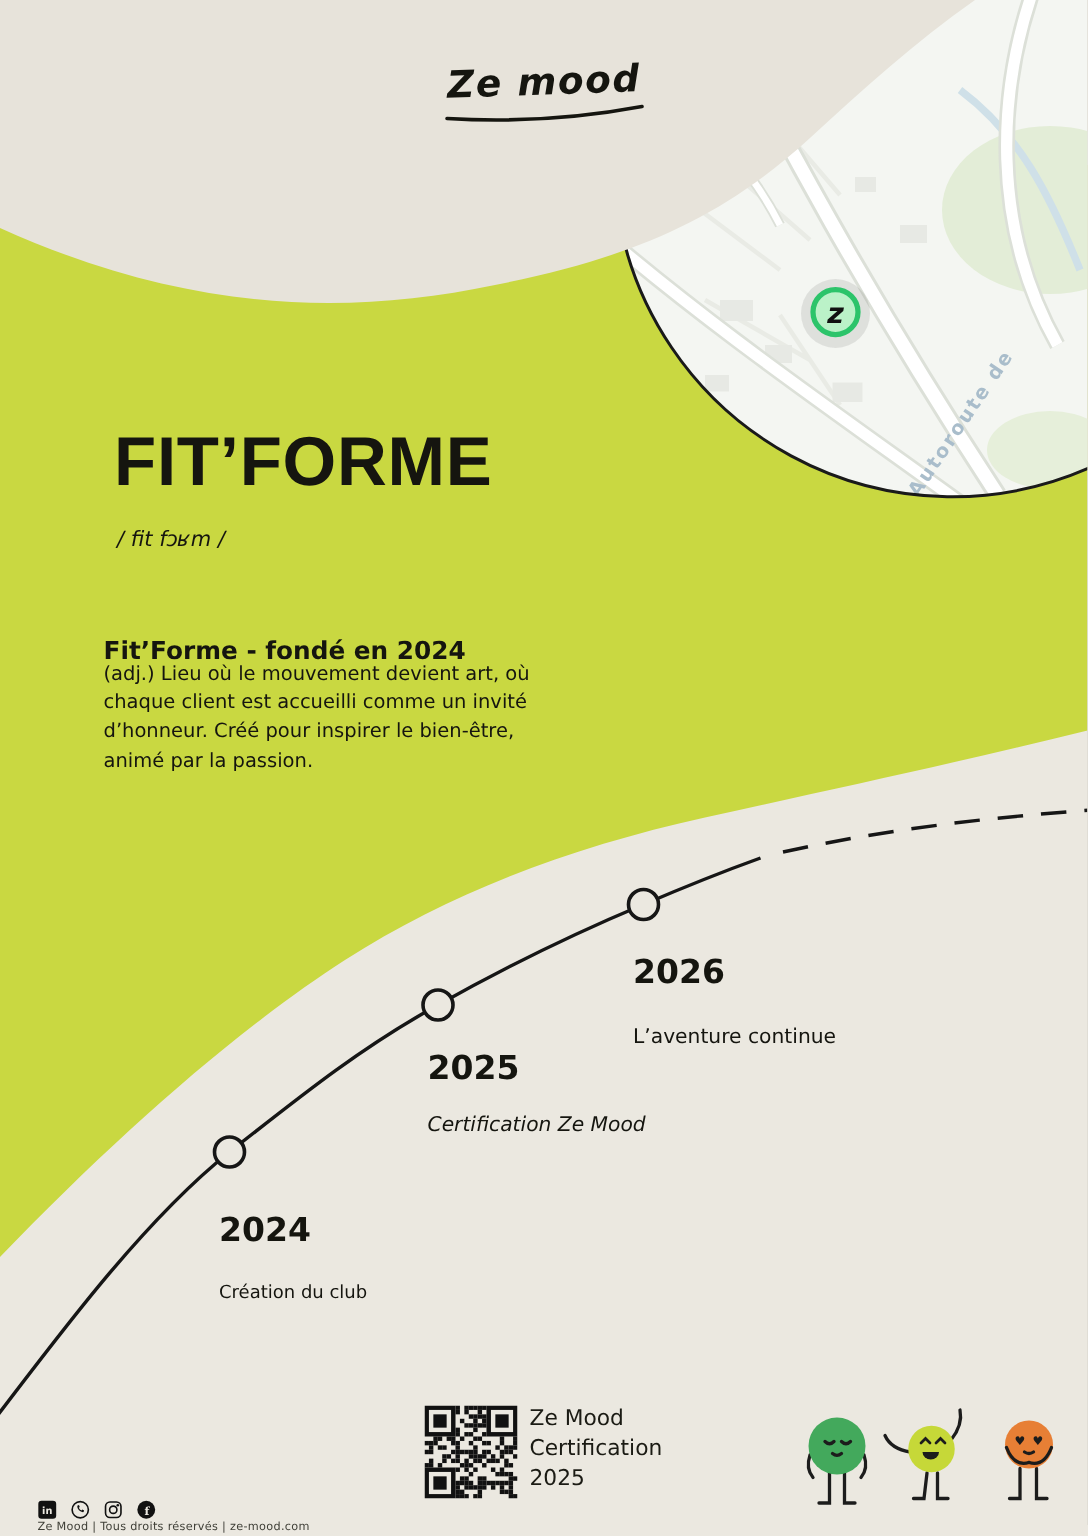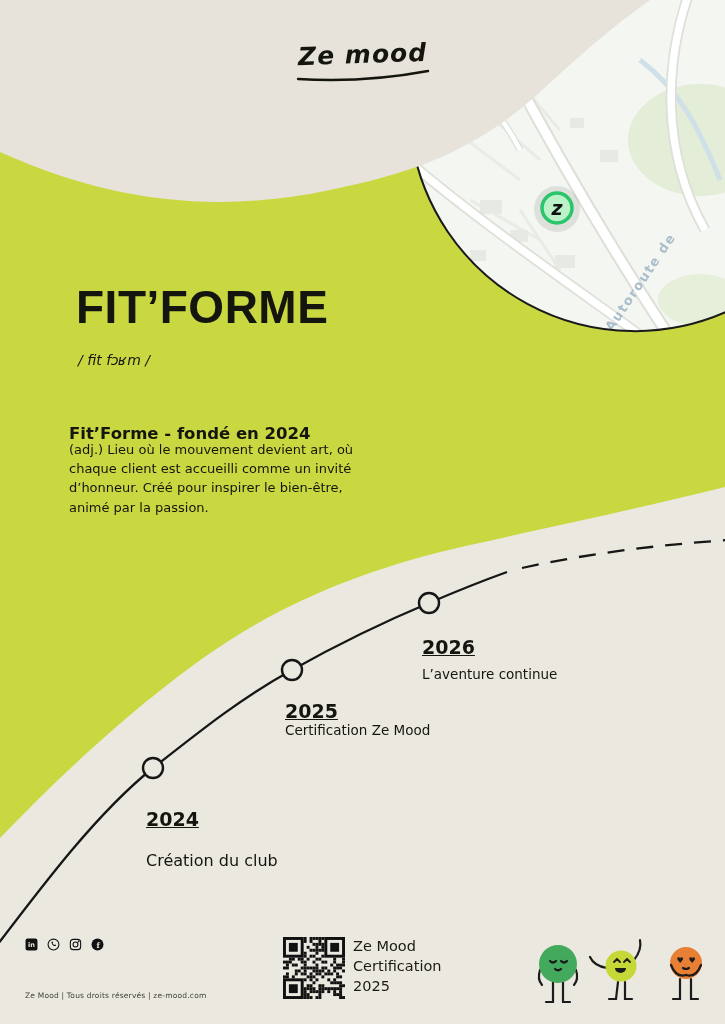--- a/index.html
+++ b/index.html
@@ -15,32 +15,32 @@
 
   
   .title{position:absolute;left:76px;top:280px;font-family:"Liberation Sans",sans-serif;
          font-weight:bold;font-size:46px;letter-spacing:.5px;}
   .phonetic{position:absolute;left:78px;top:352px;font-style:italic;font-size:14px;}
   .subtitle{position:absolute;left:69px;top:413px;font-weight:bold;font-size:16.5px;margin-top:11px;}
   .definition{position:absolute;left:69px;top:440px;width:302px;font-size:13px;line-height:1.48;}
 
   
   .milestone{position:absolute;}
-  .milestone .year{font-weight:bold;font-size:19px;text-decoration:underline;}
+  .milestone .year{font-weight:bold;font-size:22px;}
   .m-2024{left:146px;top:808px;}
   .m-2025{left:285px;top:700px;}
   .m-2026{left:422px;top:636px;}
-  .m-2024 .mlabel{margin-top:21px;font-size:16px;}
-  .m-2025 .mlabel{font-size:13.5px;}
-  .m-2026 .mlabel{margin-top:8px;font-size:13.5px;}
+  .m-2024 .mlabel{margin-top:21px;font-size:12px;}
+  .m-2025 .mlabel{margin-top:17px;font-size:13.5px;font-style:italic;}
+  .m-2026 .mlabel{margin-top:22px;font-size:13.5px;}
 
   
-  .social{position:absolute;left:25px;top:938px;display:flex;gap:9px;}
+  .social{position:absolute;left:25px;top:1000px;display:flex;gap:9px;}
   .social svg{display:block;}
-  .legal{position:absolute;left:25px;top:991px;font-size:7.5px;color:#3f3f37;letter-spacing:.2px;}
+  .legal{position:absolute;left:25px;top:1013px;font-size:7.5px;color:#3f3f37;letter-spacing:.2px;}
   .qr{position:absolute;left:283px;top:937px;}
   .qr-caption{position:absolute;left:353px;top:936px;font-size:14.5px;line-height:20px;color:#1b1b14;}
   .mascots{position:absolute;left:534px;top:938px;}
 </style>
 </head>
 <body>
 
 <div class="page">
 
   <svg class="layer" viewBox="0 0 725 1024">

